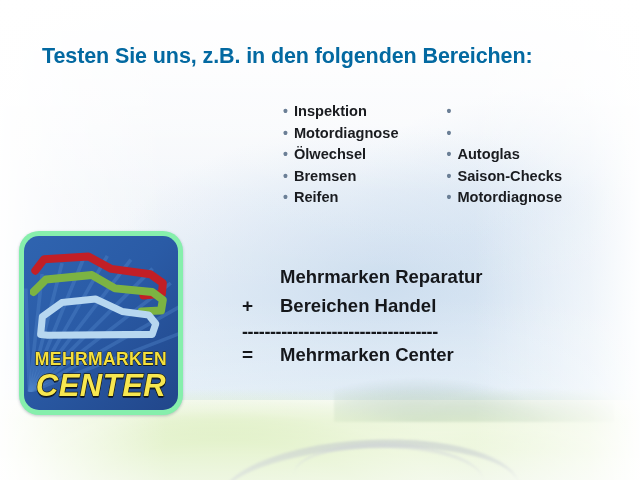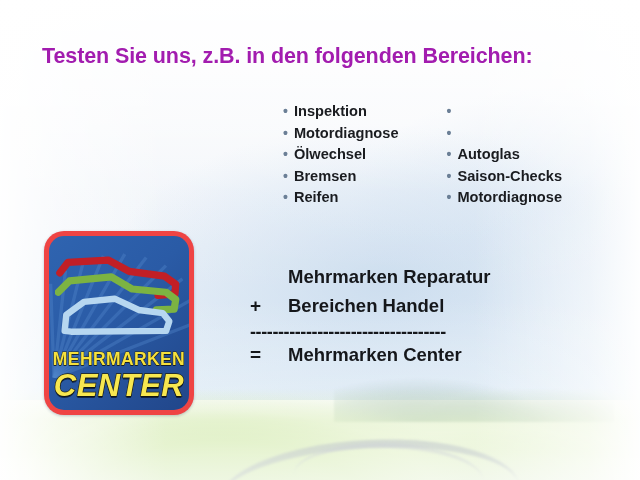--- a/index.html
+++ b/index.html
@@ -113,21 +113,21 @@
     position: absolute;
     inset: 0;
   }
 
   .headline {
     position: absolute;
     left: 42px;
     top: 44px;
     font-size: 21.5px;
     font-weight: bold;
-    color: #a21caf;
+    color: #0369a1;
     letter-spacing: -0.1px;
     white-space: nowrap;
     text-shadow: 0 1px 1px rgba(255,255,255,0.85);
     text-align: center;
   }
 
   
   .bullets {
     position: absolute;
     left: 283px;
@@ -151,21 +151,21 @@
   .bullet-dot {
     color: #6b7f96;
     font-size: 14px;
     margin-right: 6px;
     line-height: 21.5px;
   }
 
   
   .equation {
     position: absolute;
-    left: 250px;
+    left: 242px;
     top: 266px;
     width: 320px;
     color: #15171b;
   }
   .eq-row {
     display: flex;
     align-items: baseline;
     height: 29px;
   }
   .eq-op {
@@ -186,25 +186,25 @@
     line-height: 16px;
     height: 20px;
     overflow: hidden;
     white-space: nowrap;
     color: #15171b;
   }
 
   
   .logo {
     position: absolute;
-    left: 44px;
+    left: 19px;
     top: 231px;
-    width: 150px;
+    width: 164px;
     height: 184px;
-    background: #ef4444;
+    background: #86efac;
     border-radius: 20px;
     padding: 5px;
     box-sizing: border-box;
     box-shadow: 0 1px 3px rgba(40,60,90,0.28);
   }
   .logo-inner {
     position: relative;
     width: 100%;
     height: 100%;
     border-radius: 15px;

